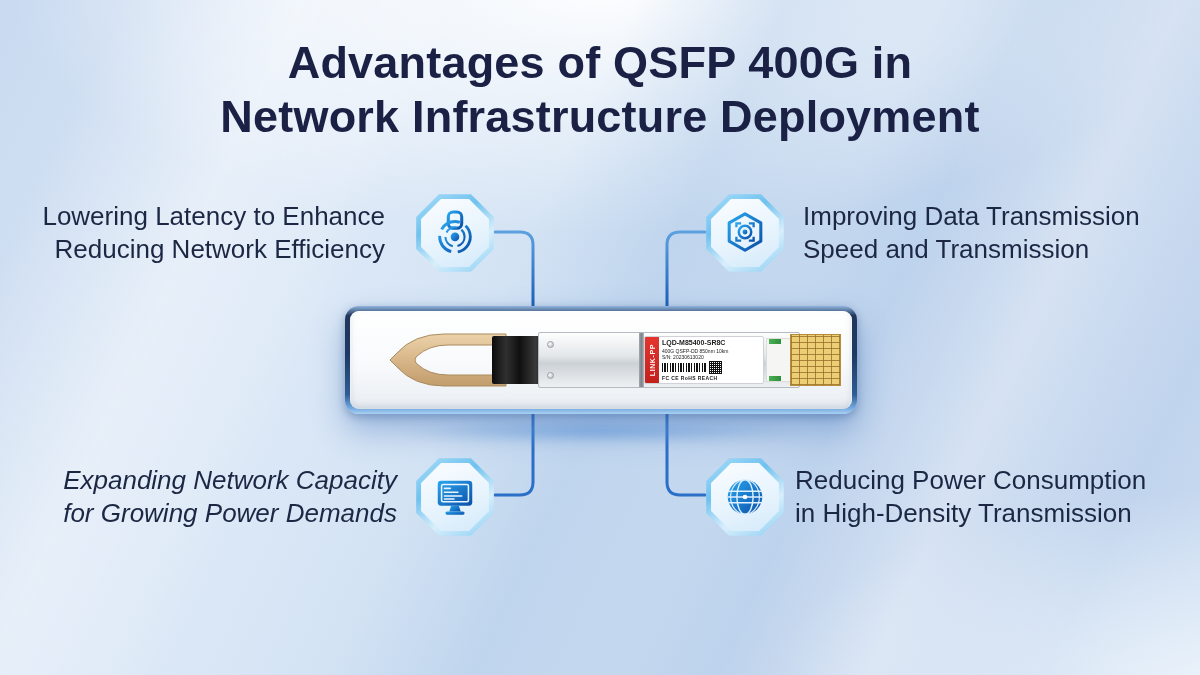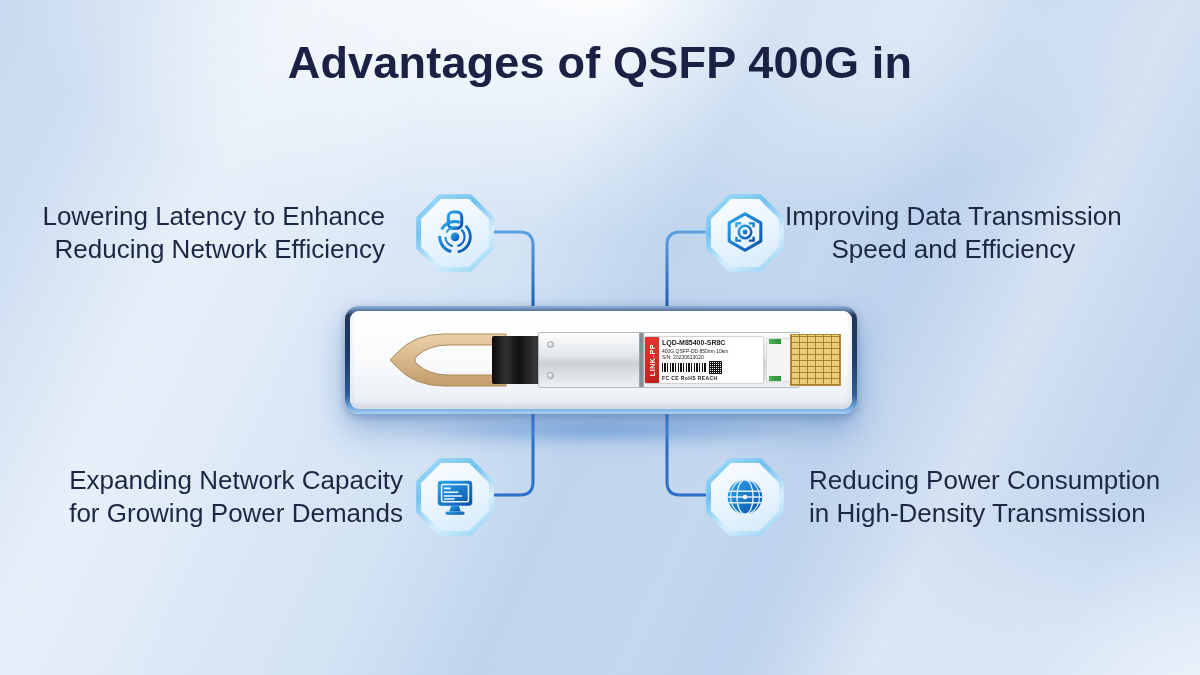--- a/index.html
+++ b/index.html
@@ -18,24 +18,24 @@
   
   .page-title{position:absolute;top:36px;left:0;width:100%;text-align:center;
     font-size:45px;font-weight:bold;color:#1a2145;line-height:1.2;letter-spacing:.2px;}
   
   .lines{position:absolute;inset:0;pointer-events:none;}
   
   .callout{position:absolute;display:flex;align-items:center;height:82px;}
   .callout .txt{font-size:26px;color:#1c2744;line-height:1.28;font-weight:500;}
   .callout.tl{left:40px;top:192px;width:455px;justify-content:flex-end;gap:30px;}
   .callout.tl .txt{text-align:right;}
-  .callout.tr{left:705px;top:192px;width:470px;justify-content:flex-start;gap:0;text-align:center;}
-  .callout.bl{left:40px;top:456px;width:455px;justify-content:flex-end;gap:12px;}
+  .callout.tr{left:705px;top:192px;width:470px;justify-content:flex-start;gap:18px;}
+  .callout.bl{left:40px;top:456px;width:455px;justify-content:flex-end;gap:18px;font-style:italic;}
   .callout.bl .txt{text-align:right;}
-  .callout.br{left:705px;top:456px;width:470px;justify-content:flex-start;gap:24px;}
+  .callout.br{left:705px;top:456px;width:470px;justify-content:flex-start;gap:10px;}
   
   .octa{width:80px;height:80px;flex:0 0 80px;display:grid;place-items:center;
     clip-path:polygon(30% 1.5%,70% 1.5%,98.5% 30%,98.5% 70%,70% 98.5%,30% 98.5%,1.5% 70%,1.5% 30%);
     background:linear-gradient(150deg,#aee0fa 0%,#6fc2ef 35%,#d8effc 65%,#86ccf3 100%);
     filter:drop-shadow(0 0 7px rgba(140,210,250,.95)) drop-shadow(0 7px 14px rgba(100,160,220,.40));}
   .octa-in{width:70px;height:70px;display:grid;place-items:center;
     clip-path:polygon(30% 1.5%,70% 1.5%,98.5% 30%,98.5% 70%,70% 98.5%,30% 98.5%,1.5% 70%,1.5% 30%);
     background:linear-gradient(160deg,#fbfdff 0%,#e8f4fd 55%,#d3e9fa 100%);}
   .octa svg{width:46px;height:46px;display:block;}
   
@@ -98,20 +98,21 @@
       </linearGradient>
     </defs>
     <path d="M495,232 H520 Q533,232 533,245 V306" fill="none" stroke="url(#lg)" stroke-width="3" stroke-linecap="round"></path>
     <path d="M705,232 H680 Q667,232 667,245 V306" fill="none" stroke="url(#lg)" stroke-width="3" stroke-linecap="round"></path>
     <path d="M533,414 V482 Q533,495 520,495 H495" fill="none" stroke="#2b6fc8" stroke-width="3" stroke-linecap="round"></path>
     <path d="M667,414 V482 Q667,495 680,495 H705" fill="none" stroke="#2b6fc8" stroke-width="3" stroke-linecap="round"></path>
   </svg>
 
   <div class="page-title">
     <div>Advantages of QSFP 400G in</div>
+    <div>Network Infrastructure Deployment</div>
   </div>
 
   <div class="callout tl">
     <div class="txt">
       <div>Lowering Latency to Enhance</div>
       <div>Reducing Network Efficiency</div>
     </div>
     <div class="octa">
         <div class="octa-in">
       <svg viewBox="0 0 48 48">
@@ -136,21 +137,21 @@
       <svg viewBox="0 0 48 48">
         <path d="M24 4 L40.5 13.5 V32.5 L24 42 L7.5 32.5 V13.5 Z" fill="none" stroke="url(#gi)" stroke-width="3.2" stroke-linejoin="round"></path>
         <path d="M15 18 v-4 h5 M33 18 v-4 h-5 M15 28 v4 h5 M33 28 v4 h-5" fill="none" stroke="url(#gi)" stroke-width="2.4"></path>
         <circle cx="24" cy="23" r="6.5" fill="none" stroke="url(#gi)" stroke-width="2.6"></circle>
         <circle cx="24" cy="23" r="2.6" fill="url(#gi)"></circle>
       </svg>
     </div>
       </div>
     <div class="txt">
       <div>Improving Data Transmission</div>
-      <div>Speed and Efficiency</div>
+      <div>Speed and Transmission</div>
     </div>
   </div>
 
   <div class="callout bl">
     <div class="txt">
       <div>Expanding Network Capacity</div>
       <div>for Growing Power Demands</div>
     </div>
     <div class="octa">
         <div class="octa-in">

